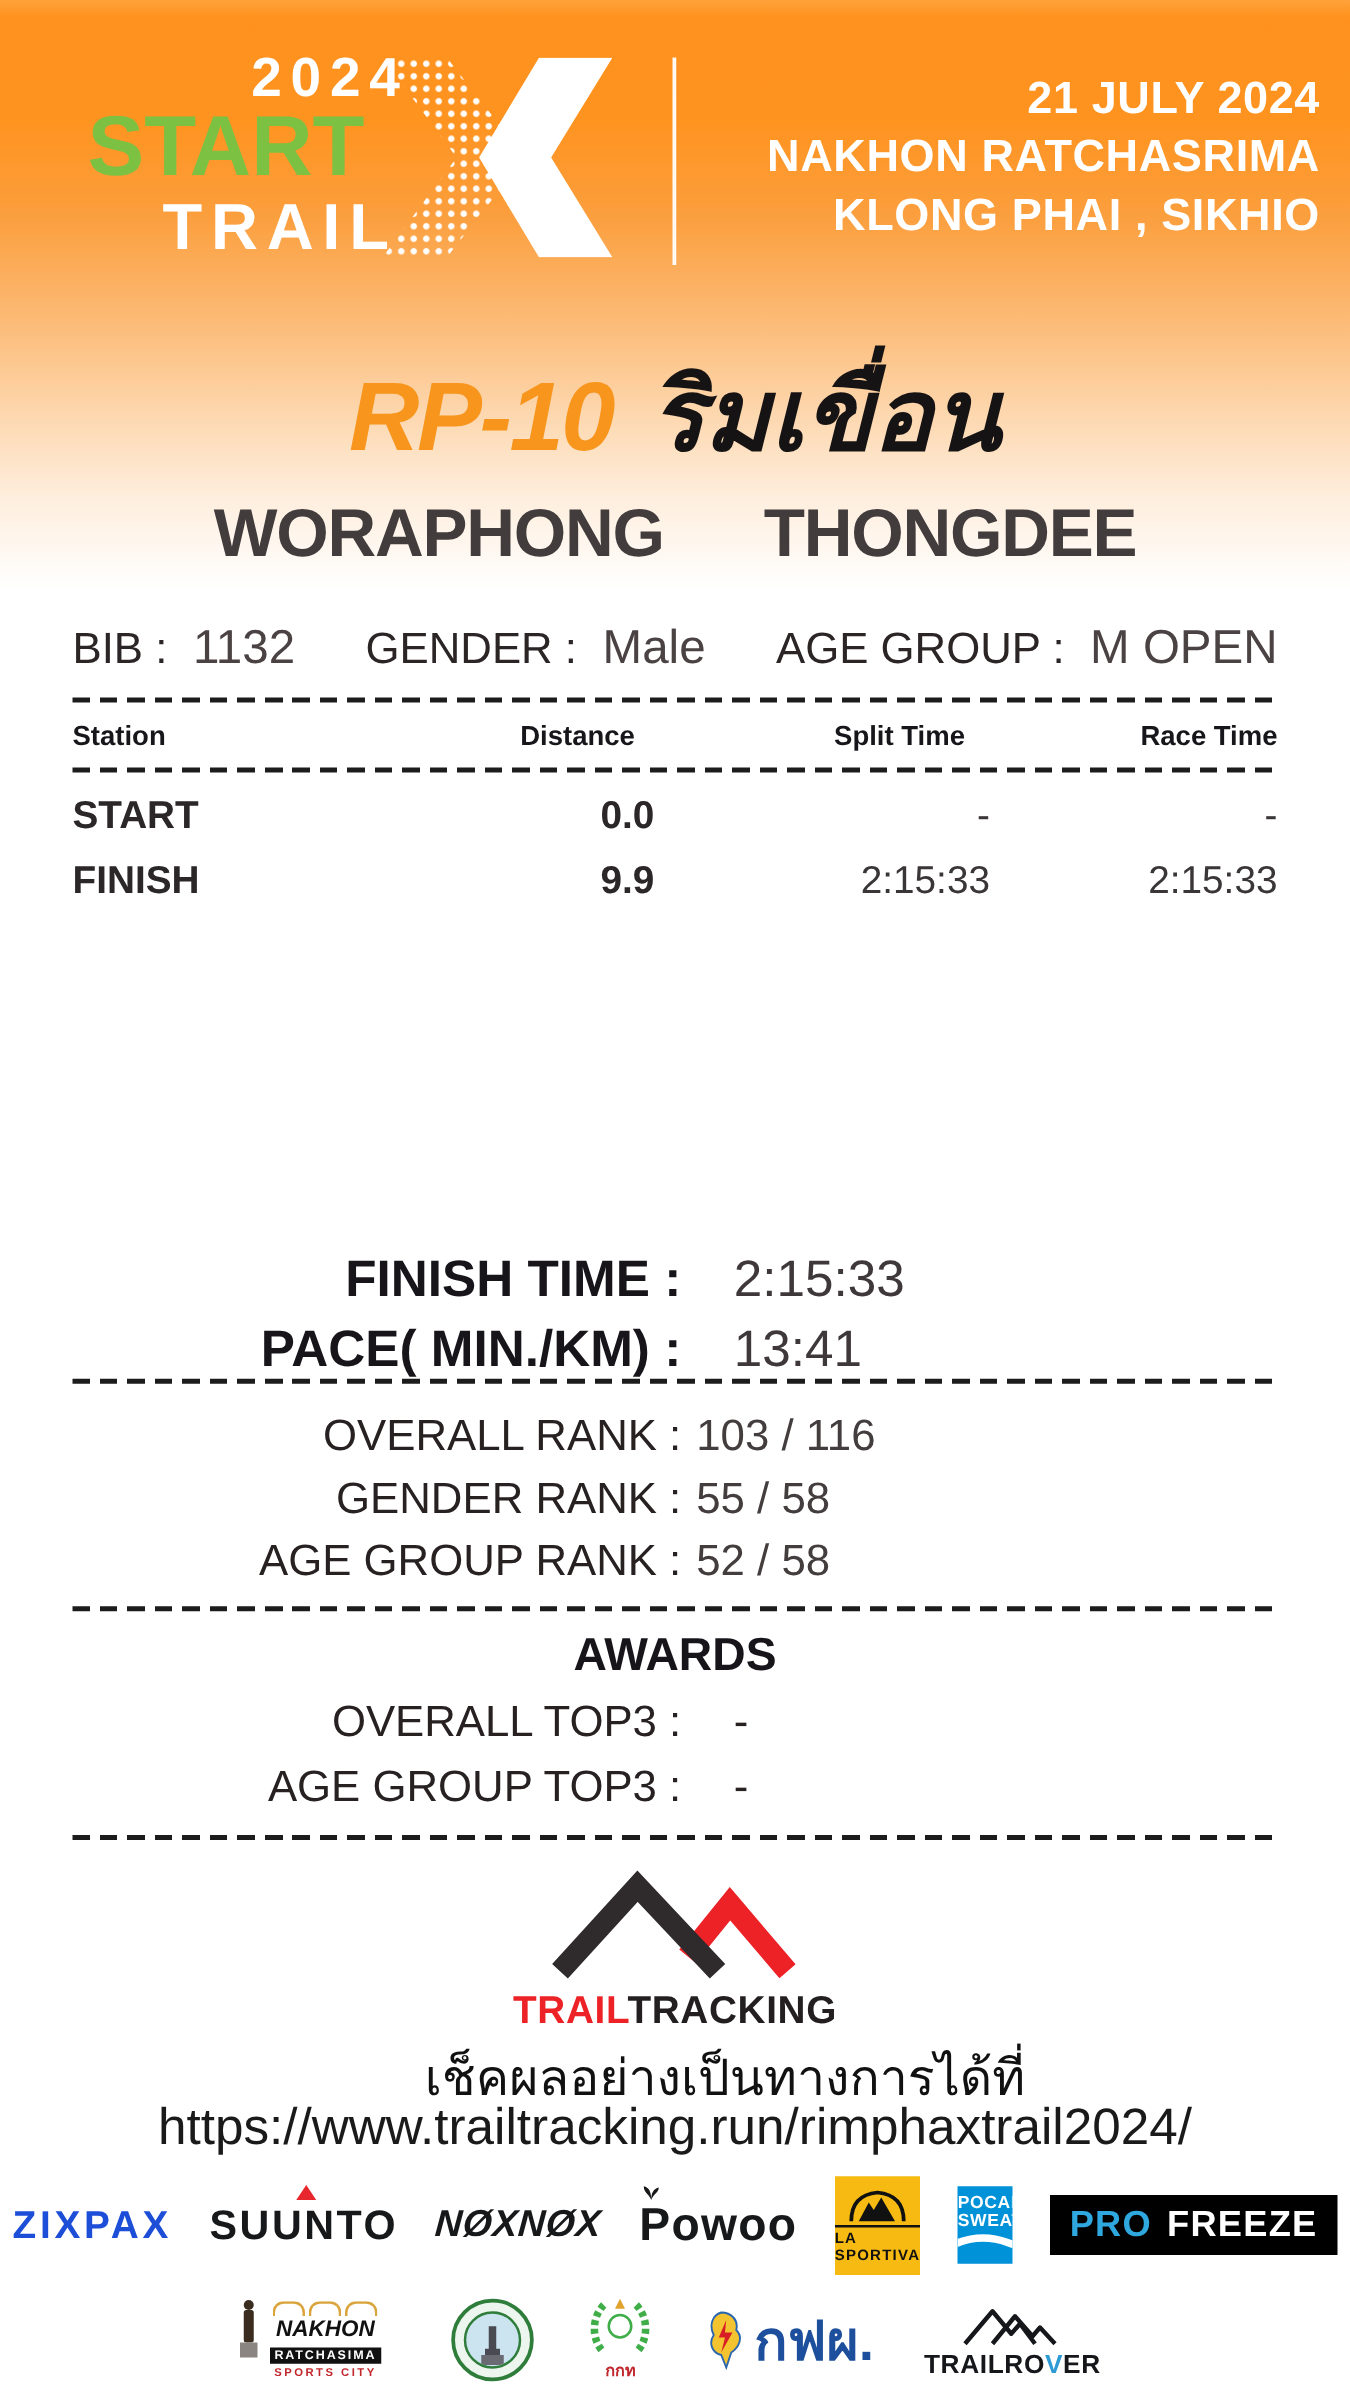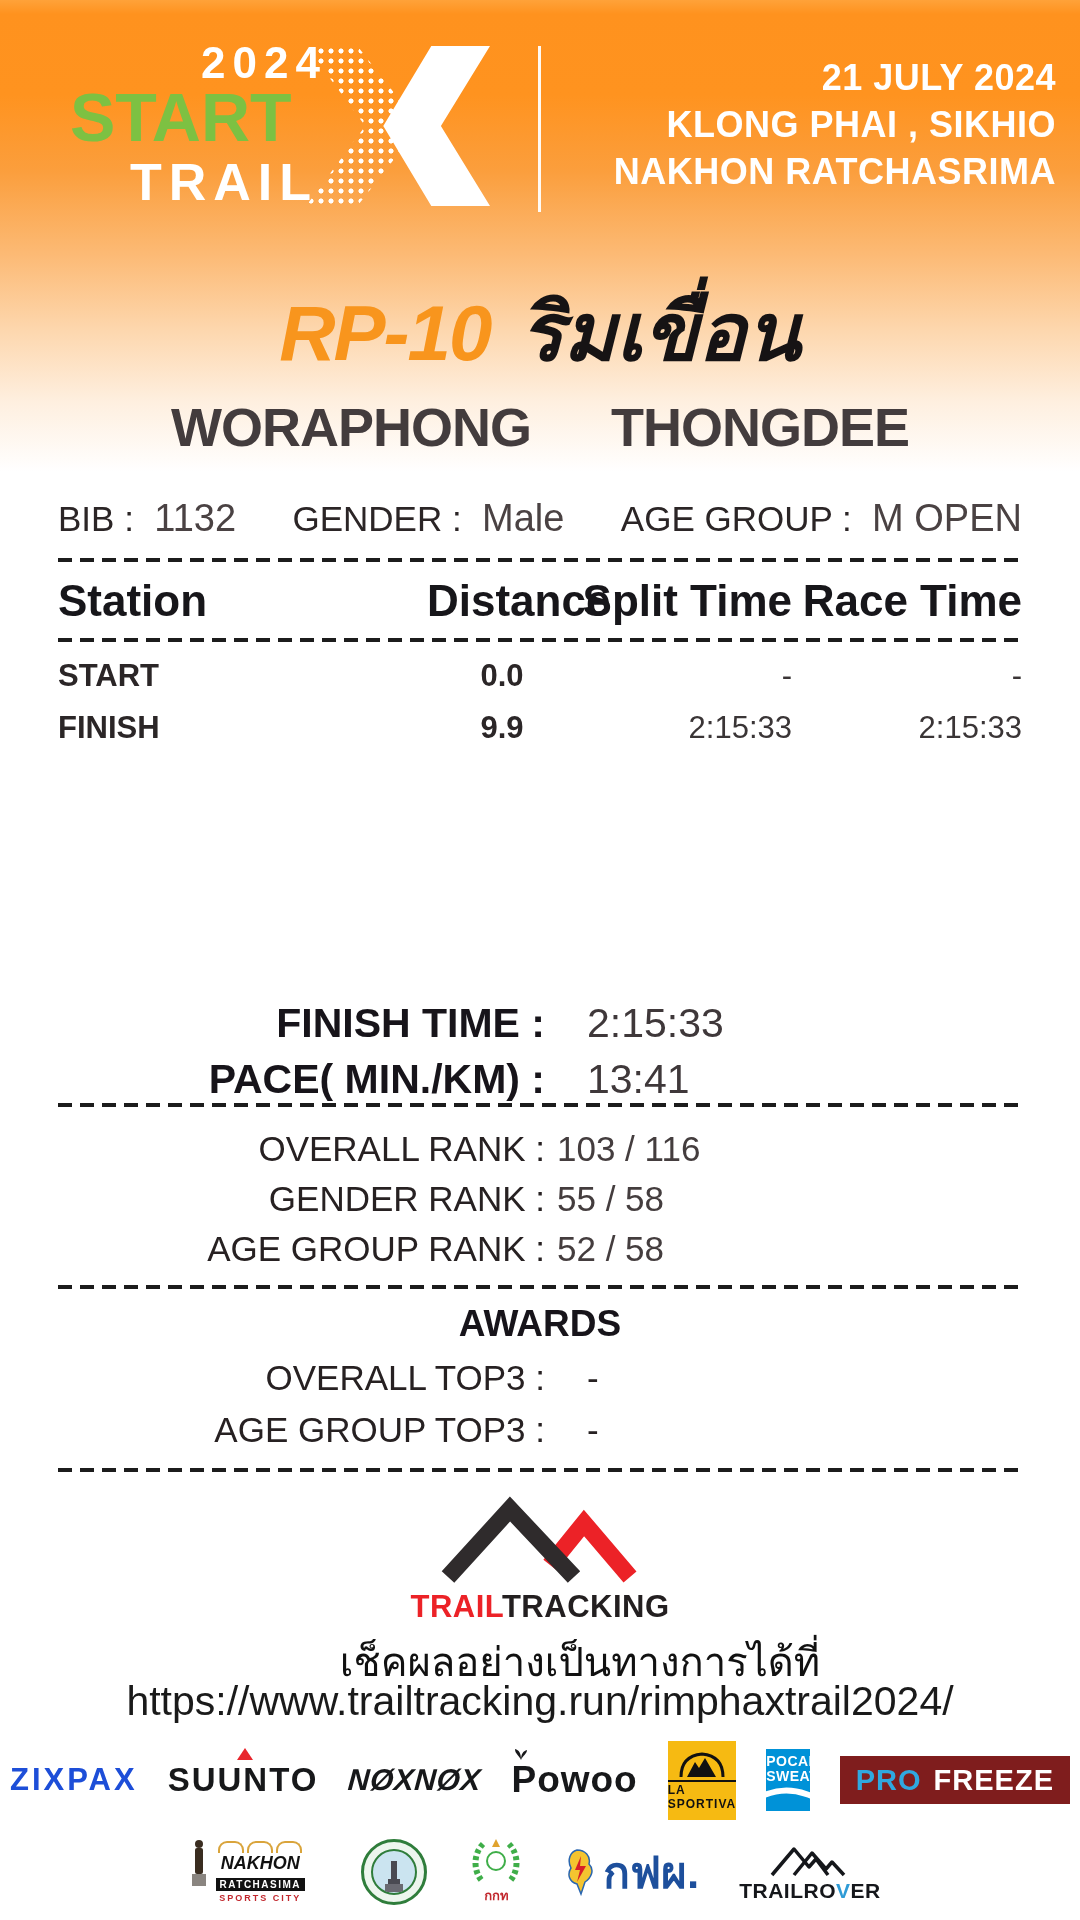--- a/index.html
+++ b/index.html
@@ -48,21 +48,21 @@
   .info-label{ font-size:35px; color:#2B2526; }
   .info-value{ font-size:38px; color:#4A4243; margin-left:16px; }
   
   .dashes{ position:absolute; left:58px; right:58px; height:4px;
     background:repeating-linear-gradient(90deg,#1c1c1c 0 14px,transparent 14px 22px); }
   
   .split-table{ position:absolute; top:558px; left:58px; right:58px; }
   .tbl-sep{ height:4px;
     background:repeating-linear-gradient(90deg,#1c1c1c 0 14px,transparent 14px 22px); }
   .tbl-row{ display:grid; grid-template-columns:1fr 150px 215px 230px; align-items:baseline; }
-  .tbl-head{ padding:14px 0 12px; font-size:44px; font-weight:700; color:#17161a; }
+  .tbl-head{ padding:14px 0 12px; font-size:22px; font-weight:700; color:#17161a;gap:20px; }
   .tbl-data{ margin-top:16px; font-size:31px; color:#2B2627; }
   .c-station{ text-align:left; font-weight:700; }
   .c-dist{ text-align:center; font-weight:700; }
   .c-split,.c-race{ text-align:right; font-weight:400; color:#3A3536; }
   .tbl-head .c-dist,.tbl-head .c-split,.tbl-head .c-race{ font-weight:700; color:#17161a; }
   
   .kv-row{ display:grid; grid-template-columns:545px 1fr; column-gap:42px; align-items:baseline; }
   .kv-label{ text-align:right; }
   .kv-value{ text-align:left; }
   .results-block{ position:absolute; top:995px; left:0; right:0; }
@@ -99,21 +99,21 @@
     color:#17181a; transform:skewX(-4deg); }
   .sp-powoo{ position:relative; font-size:37px; font-weight:800; letter-spacing:1px; color:#17181a; }
   .powoo-leaf{ position:absolute; top:-11px; left:2px; }
   .sp-sportiva{ width:118px; height:79px; background:#F6BA12; display:flex;
     flex-direction:column; align-items:center; justify-content:center; }
   .sportiva-text{ font-size:12px; font-weight:700; letter-spacing:1px; color:#111;
     border-top:2px solid #111; padding-top:1px; }
   .sp-pocari{ width:84px; height:62px; background:#0092D8; color:#fff;
     text-align:center; padding-top:5px; overflow:hidden; }
   .pocari-t{ font-size:14px; font-weight:800; letter-spacing:.5px; line-height:15px; }
-  .sp-profreeze{ background:#7f1d1d; height:48px; padding:0 16px; display:flex;
+  .sp-profreeze{ background:#000000; height:48px; padding:0 16px; display:flex;
     align-items:center; font-weight:800; font-size:29px; letter-spacing:1px; }
   .pf-pro{ color:#2FA8E0; margin-right:12px; } .pf-freeze{ color:#fff; }
   
   .sponsors2{ position:absolute; top:1828px; left:0; right:0; height:88px;
     display:flex; align-items:center; justify-content:center; gap:40px; }
   .p-nakhon{ position:relative; width:122px; text-align:center; }
   .nk-arches{ display:flex; justify-content:center; gap:3px; }
   .nk-arch{ width:26px; height:12px; border:2.5px solid #D9A43B; border-bottom:none;
     border-radius:9px 9px 0 0; }
   .nk-name{ font-size:18px; font-weight:900; font-style:italic; color:#111; }
@@ -148,22 +148,22 @@
     <div class="logo-x">
       <div class="x-dots"></div>
       <div class="x-solid"></div>
     </div>
   </div>
 
   <div class="hdr-divider"></div>
 
   <div class="hdr-right">
     <div>21 JULY 2024</div>
+    <div>NAKHON RATCHASRIMA</div>
     <div>KLONG PHAI , SIKHIO</div>
-    <div>NAKHON RATCHASRIMA</div>
   </div>
 
   <div class="race-title">
     <span class="race-code">RP-10</span><span class="race-thai">ริมเขื่อน</span>
   </div>
 
   <div class="runner-name">WORAPHONG  THONGDEE</div>
 
   <div class="info-row">
     <div>

